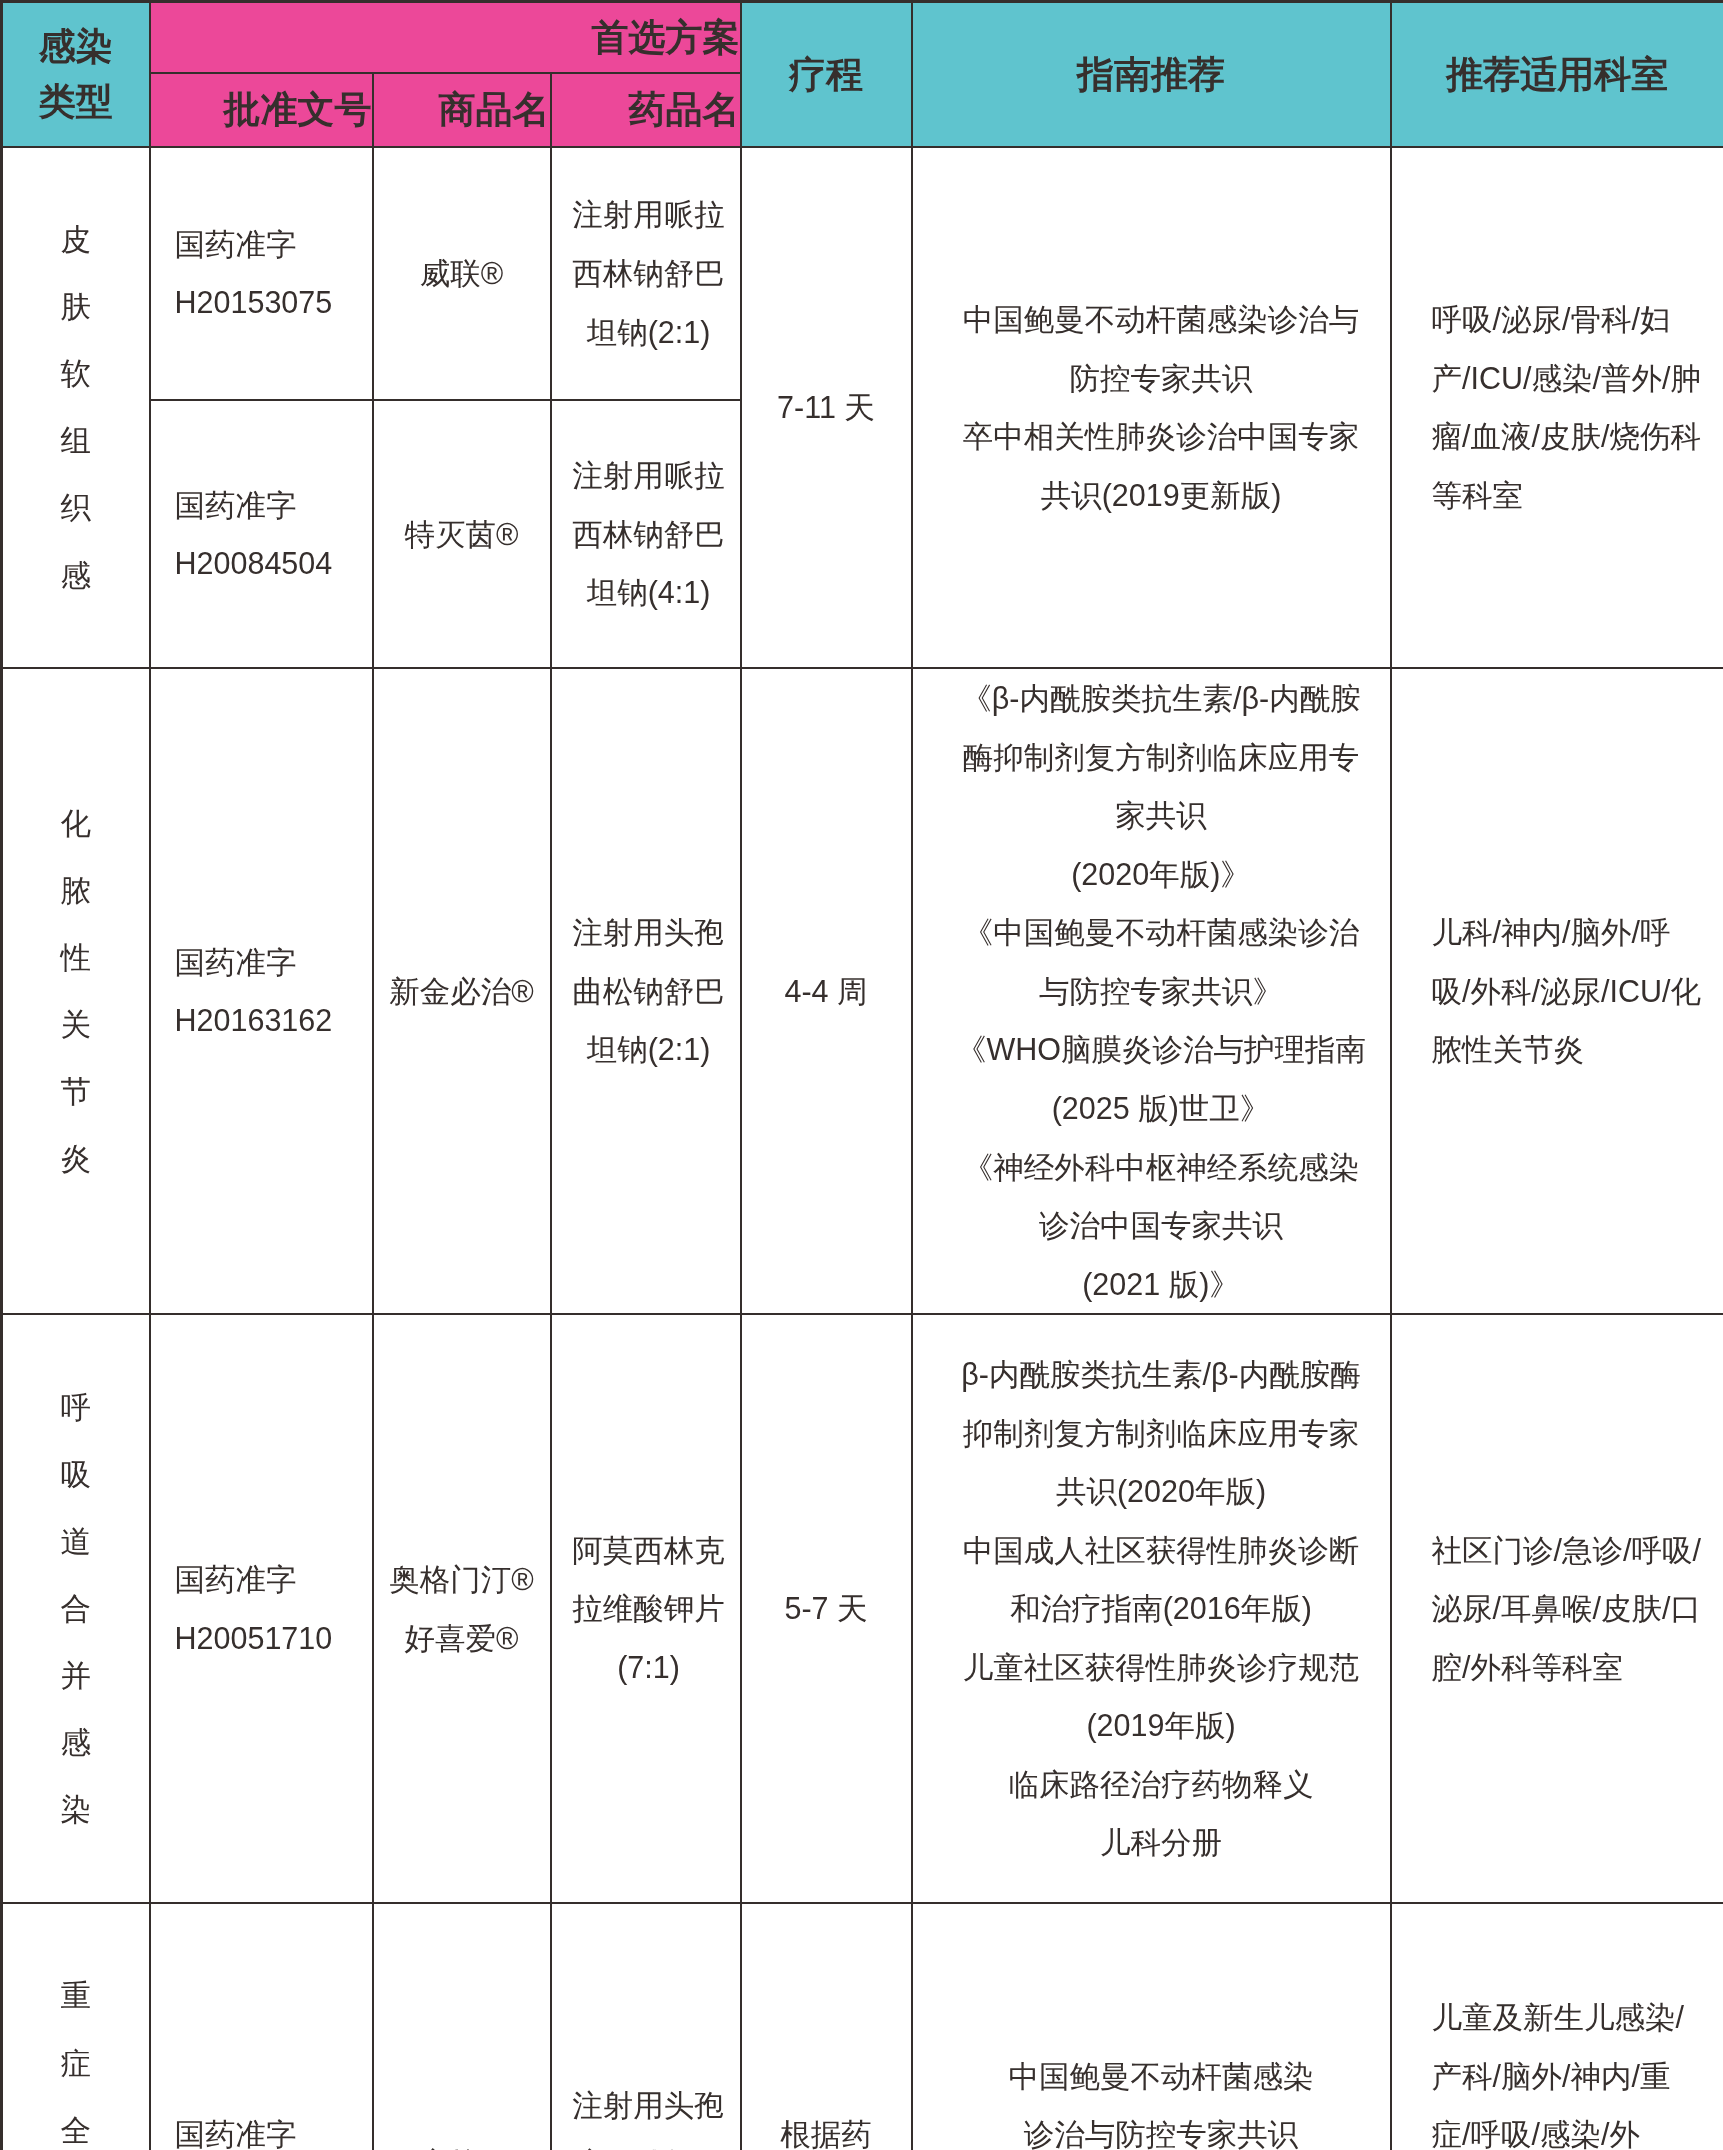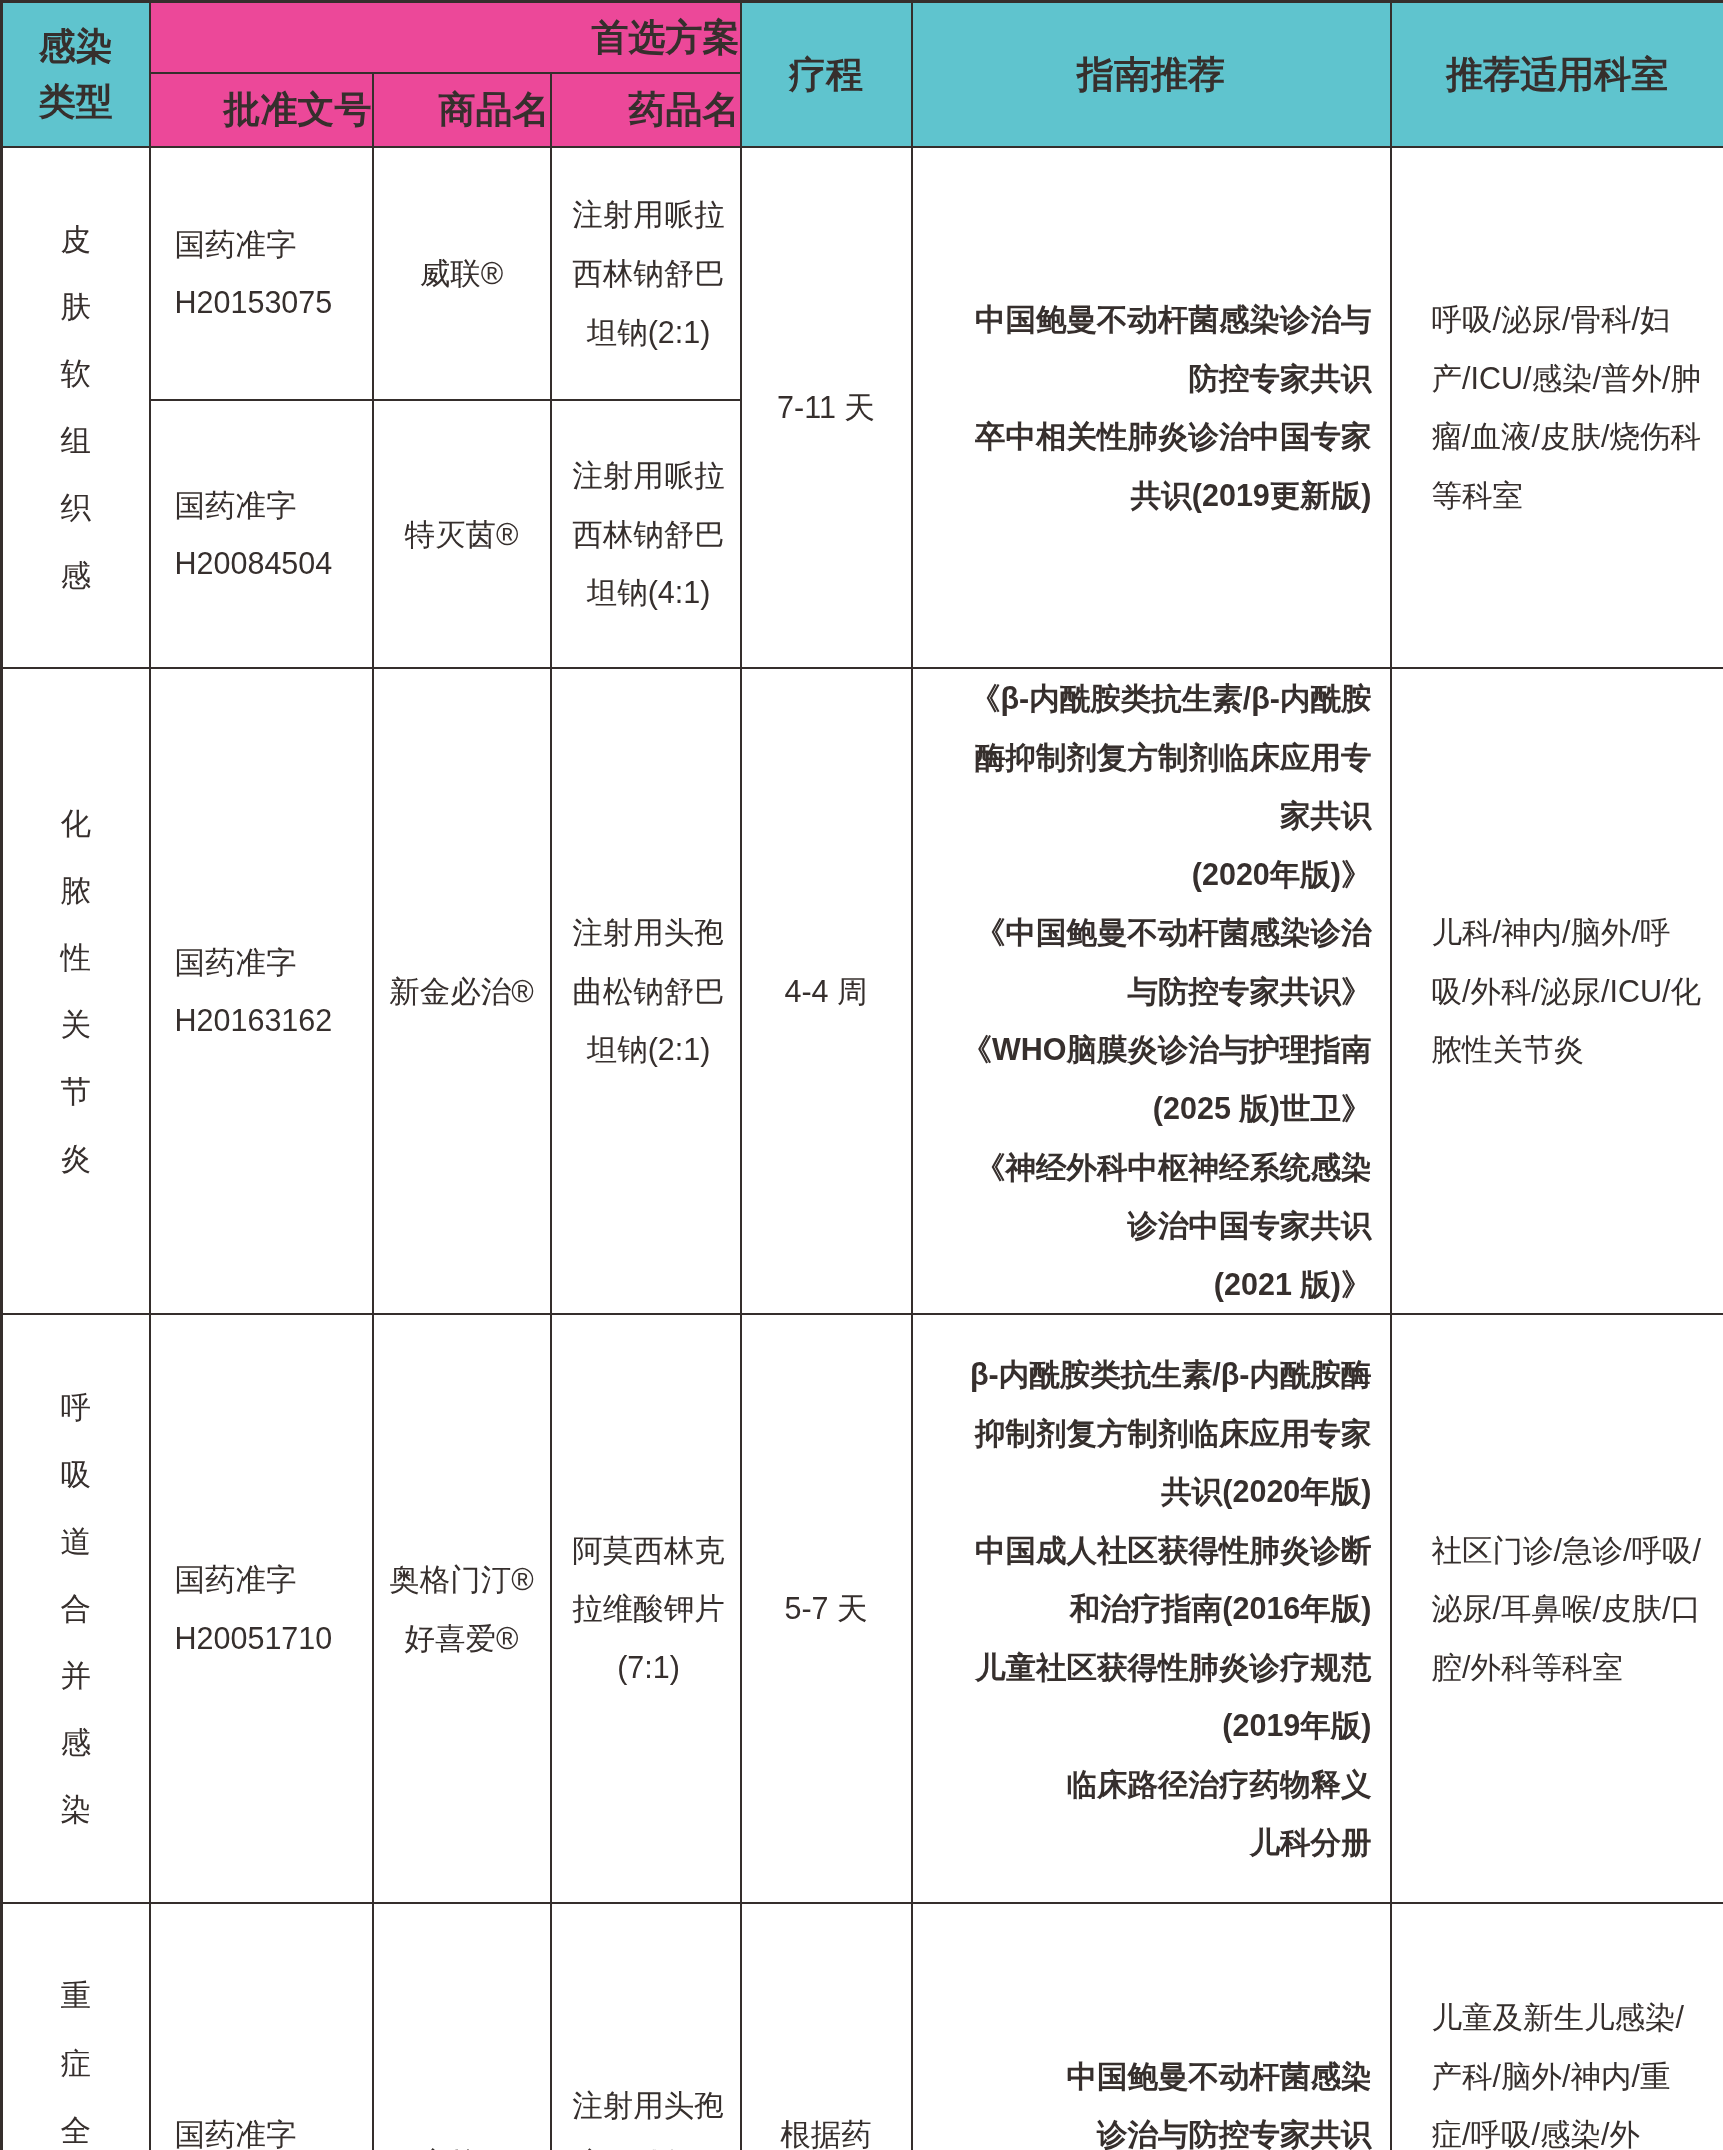--- a/index.html
+++ b/index.html
@@ -56,24 +56,23 @@
     text-align: left;
     padding-left: 24px;
     padding-right: 17px;
   }
   td.drug {
     text-align: center;
     padding-left: 18px;
     padding-right: 12px;
   }
   td.guideline {
-    text-align: right;
+    text-align: center;
     padding-left: 38px;
     padding-right: 18px;
-    font-weight: bold;
   }
   td.departments {
     text-align: left;
     padding-left: 40px;
     padding-right: 17px;
   }
 </style>
 </head>
 <body>
 

